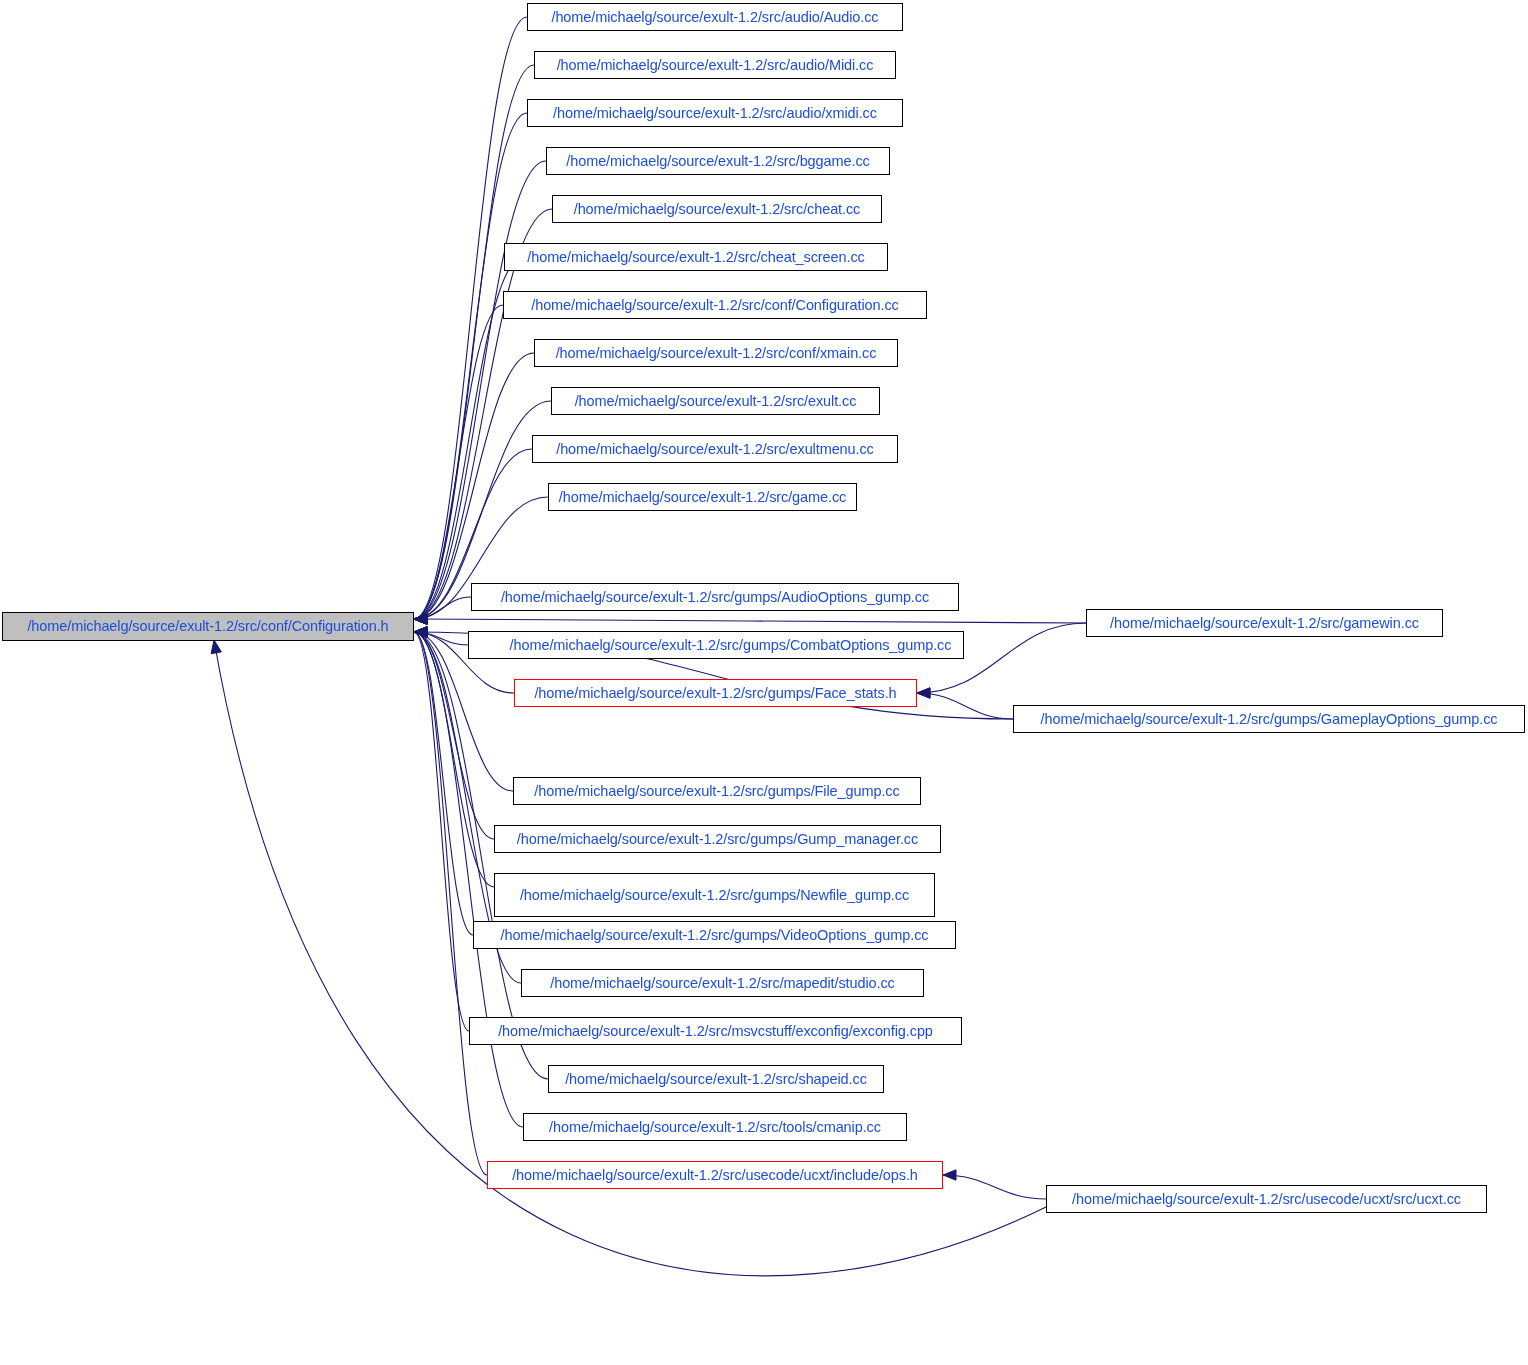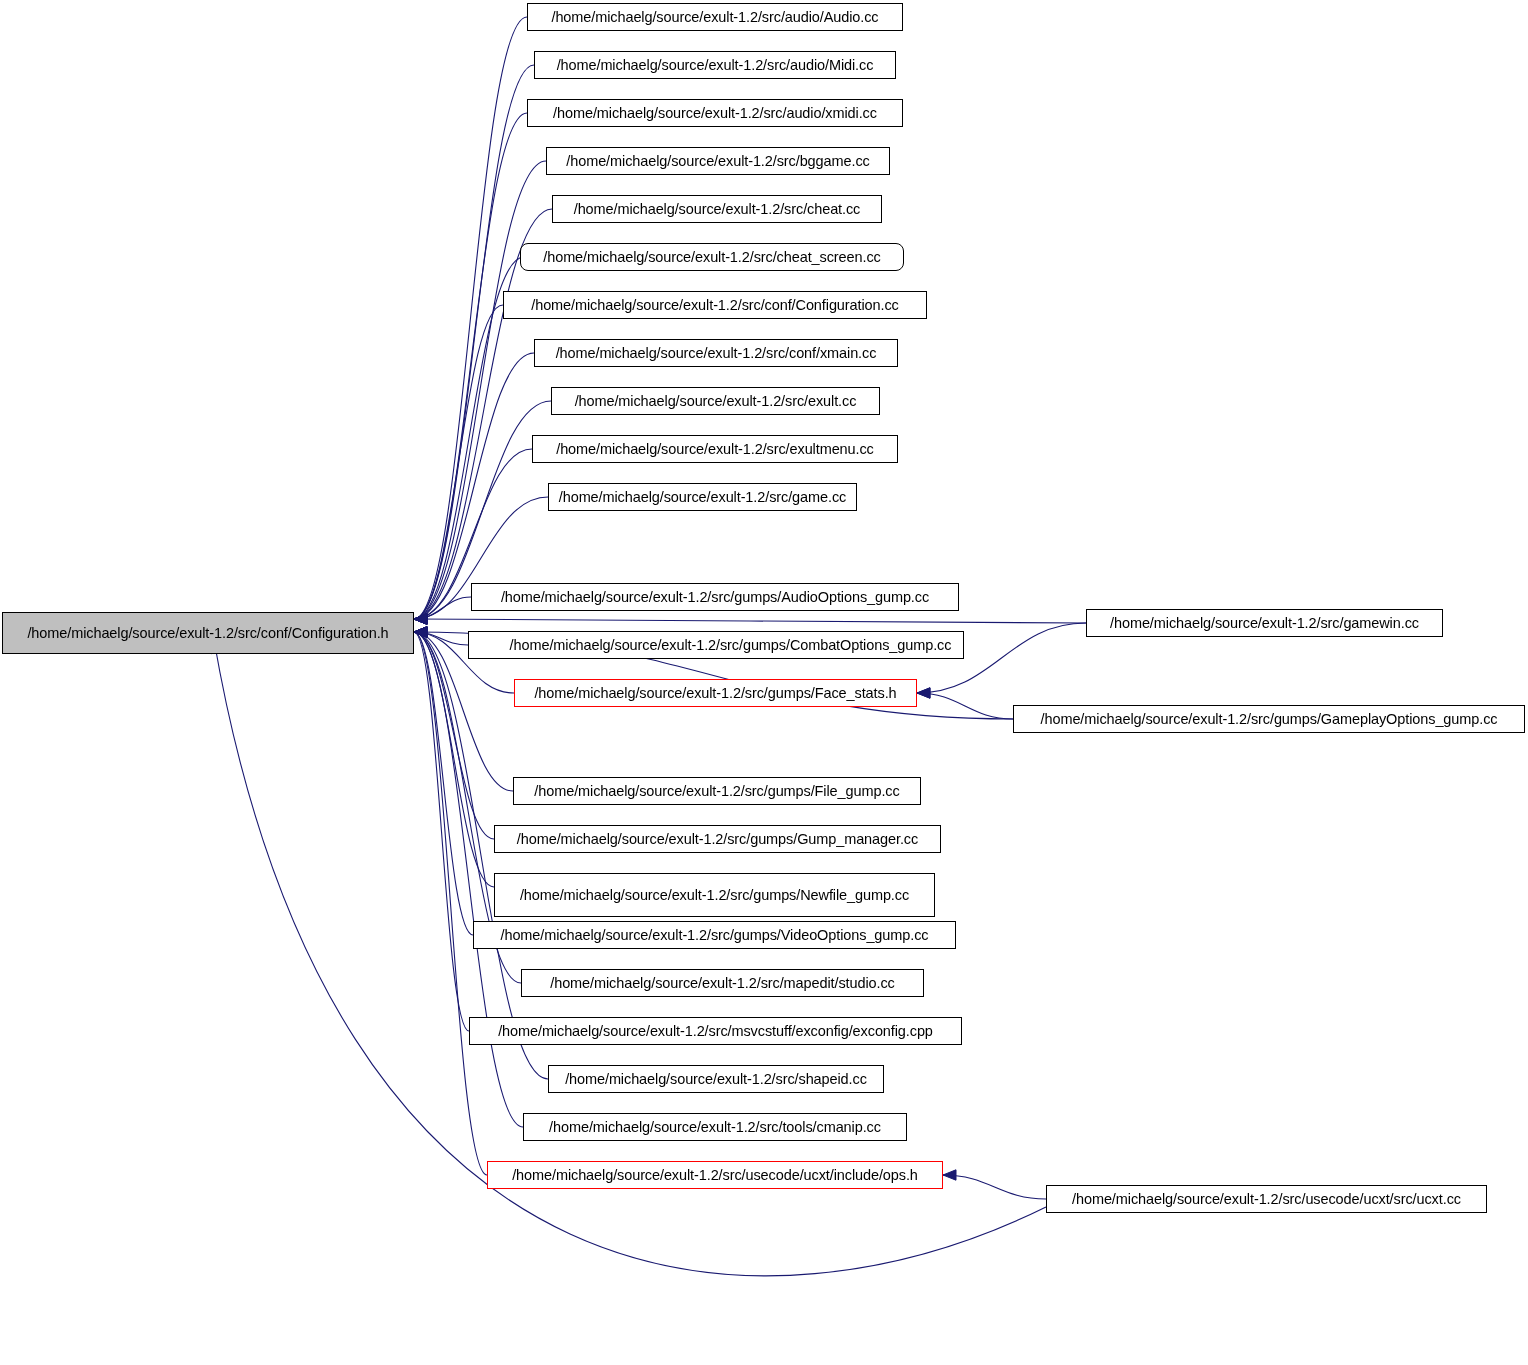--- a/index.html
+++ b/index.html
@@ -24,21 +24,21 @@
     top: 0;
     width: 1528px;
     height: 1365px;
     pointer-events: none;
   }
   .node {
     position: absolute;
     box-sizing: border-box;
     border: 1px solid #000000;
     background: #ffffff;
-    color: #000000;
+    color: #1d4ed8;
     font-size: 14.5px;
     line-height: 1;
     white-space: nowrap;
     display: flex;
     align-items: center;
     justify-content: center;
     padding: 0 7px;
     letter-spacing: -0.1px;
     z-index: 5;
   }
@@ -108,39 +108,39 @@
       <path d="M1013,719 C743.45,719 683.55,632 414,632" fill="none" stroke="#191970" stroke-width="1.1"></path>
       <polygon points="414,632 427,626.8 427,637.2" fill="#191970" stroke="#191970" stroke-width="1"></polygon>
       <path d="M1013,719 C969.8,719 960.2,693 917,693" fill="none" stroke="#191970" stroke-width="1.1"></path>
       <polygon points="917,693 930,687.8 930,698.2" fill="#191970" stroke="#191970" stroke-width="1"></polygon>
       <path d="M1046,1199 C999.65,1199 989.35,1175 943,1175" fill="none" stroke="#191970" stroke-width="1.1"></path>
       <polygon points="943,1175 956,1169.8 956,1180.2" fill="#191970" stroke="#191970" stroke-width="1"></polygon>
       <path d="M1046,1207 C766,1345 334,1330 214,640" fill="none" stroke="#191970" stroke-width="1.1"></path>
       <polygon points="214,640 221.35053639682852,651.9167787039493 211.1043341467039,653.6987269213622" fill="#191970" stroke="#191970" stroke-width="1"></polygon>
     </svg>
   <div id="nodes-layer">
-      <div class="node root" style="left: 2px; top: 612px; width: 412px; height: 42px;">
+      <div class="node root" style="left: 2px; top: 612px; width: 412px; height: 29px;">
         <span>/home/michaelg/source/exult-1.2/src/conf/Configuration.h</span>
       </div>
       <div class="node" style="left: 527px; top: 3px; width: 376px; height: 28px;">
         <span>/home/michaelg/source/exult-1.2/src/audio/Audio.cc</span>
       </div>
       <div class="node" style="left: 534px; top: 51px; width: 362px; height: 28px;">
         <span>/home/michaelg/source/exult-1.2/src/audio/Midi.cc</span>
       </div>
       <div class="node" style="left: 527px; top: 99px; width: 376px; height: 28px;">
         <span>/home/michaelg/source/exult-1.2/src/audio/xmidi.cc</span>
       </div>
       <div class="node" style="left: 546px; top: 147px; width: 344px; height: 28px;">
         <span>/home/michaelg/source/exult-1.2/src/bggame.cc</span>
       </div>
       <div class="node" style="left: 552px; top: 195px; width: 330px; height: 28px;">
         <span>/home/michaelg/source/exult-1.2/src/cheat.cc</span>
       </div>
-      <div class="node" style="left: 520px; top: 243px; width: 384px; height: 28px; border-radius: 8px;">
+      <div class="node" style="left: 504px; top: 243px; width: 384px; height: 28px;">
         <span>/home/michaelg/source/exult-1.2/src/cheat_screen.cc</span>
       </div>
       <div class="node" style="left: 503px; top: 291px; width: 424px; height: 28px;">
         <span>/home/michaelg/source/exult-1.2/src/conf/Configuration.cc</span>
       </div>
       <div class="node" style="left: 534px; top: 339px; width: 364px; height: 28px;">
         <span>/home/michaelg/source/exult-1.2/src/conf/xmain.cc</span>
       </div>
       <div class="node" style="left: 551px; top: 387px; width: 329px; height: 28px;">
         <span>/home/michaelg/source/exult-1.2/src/exult.cc</span>

